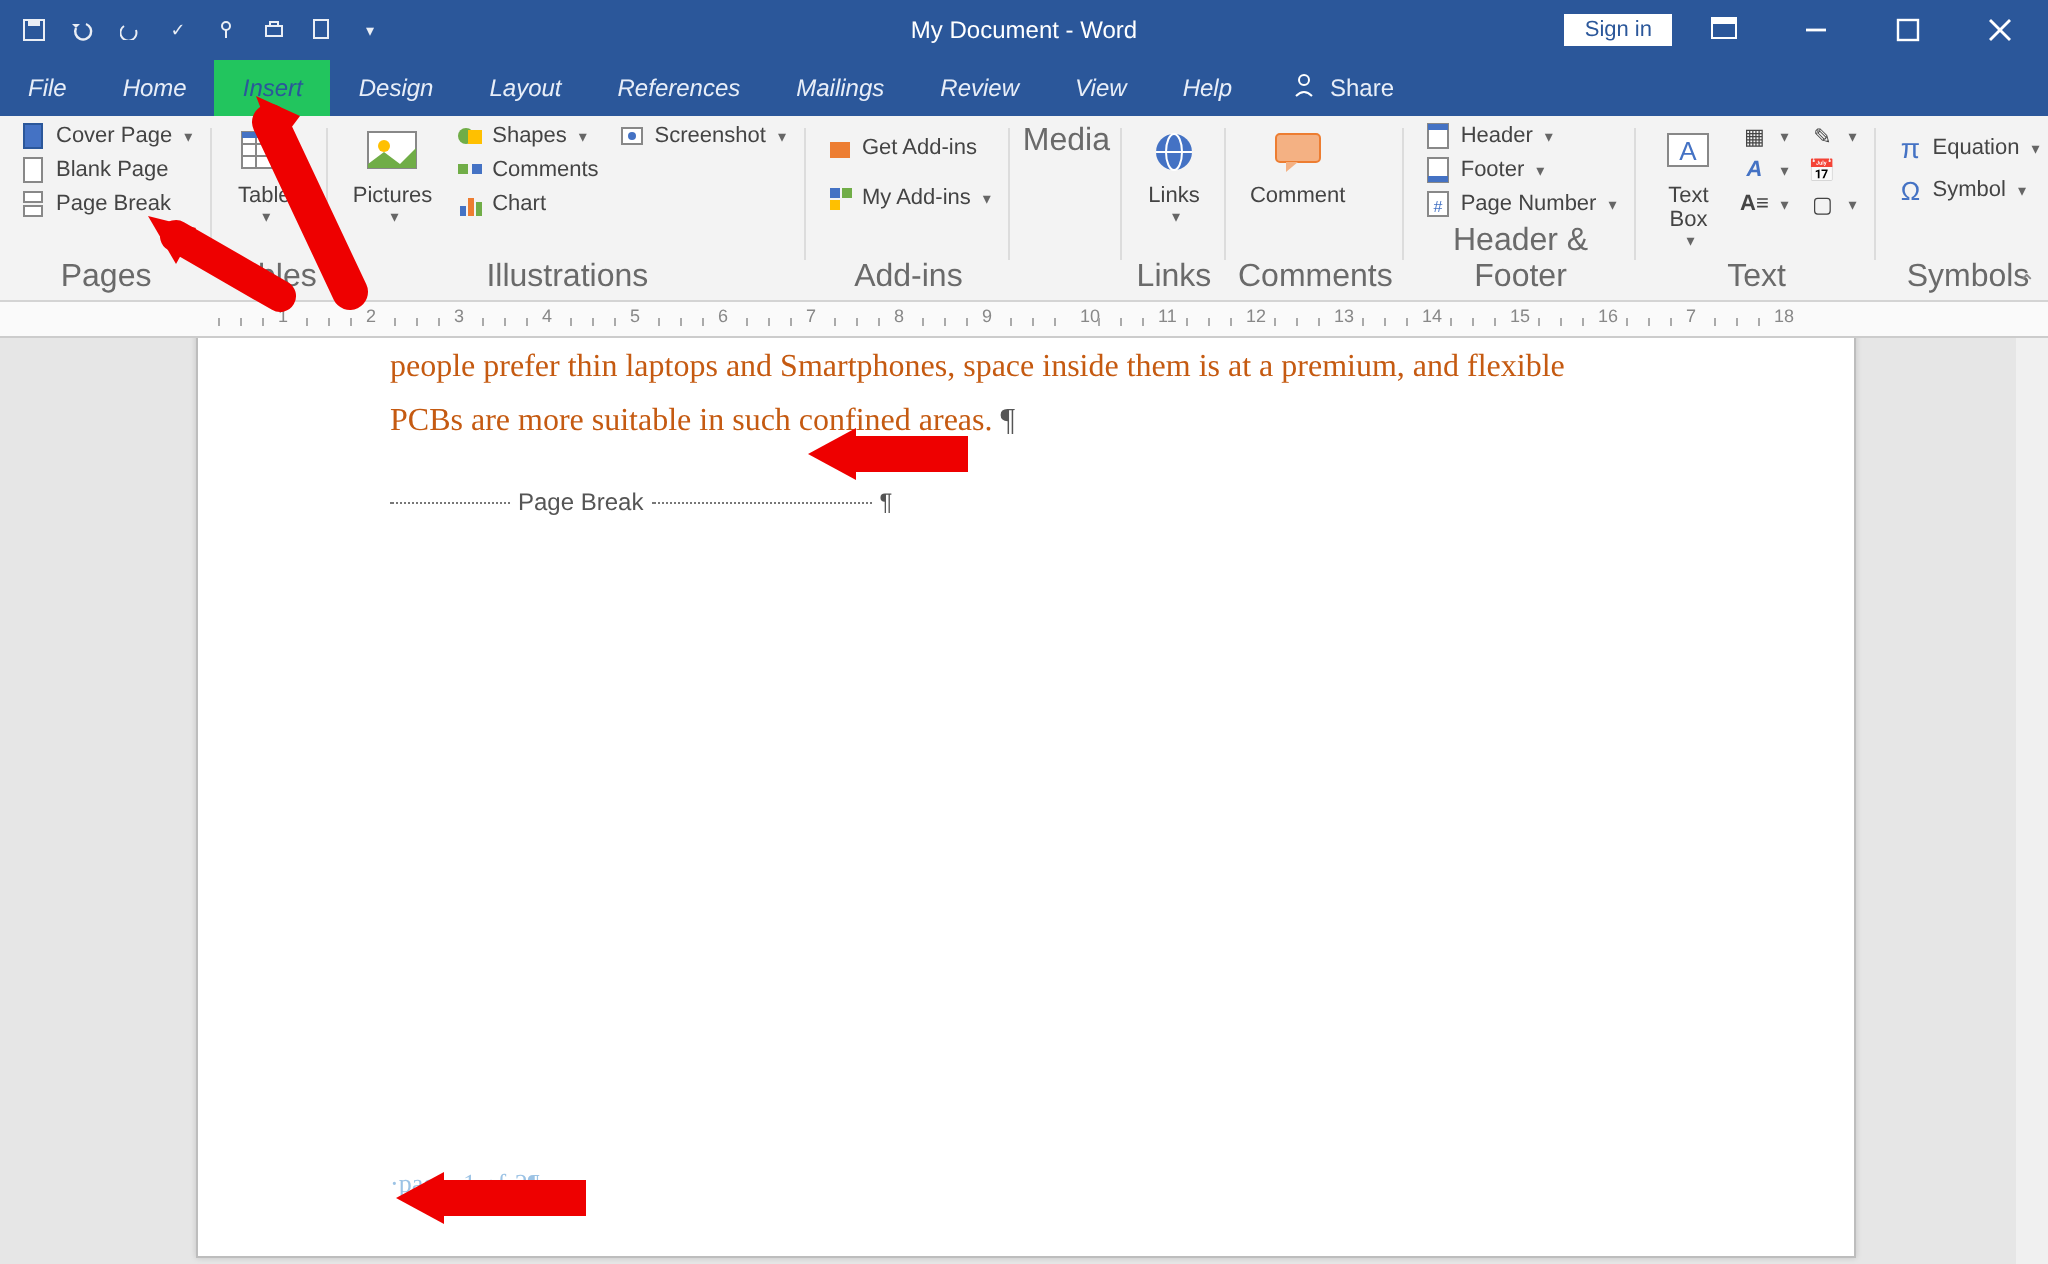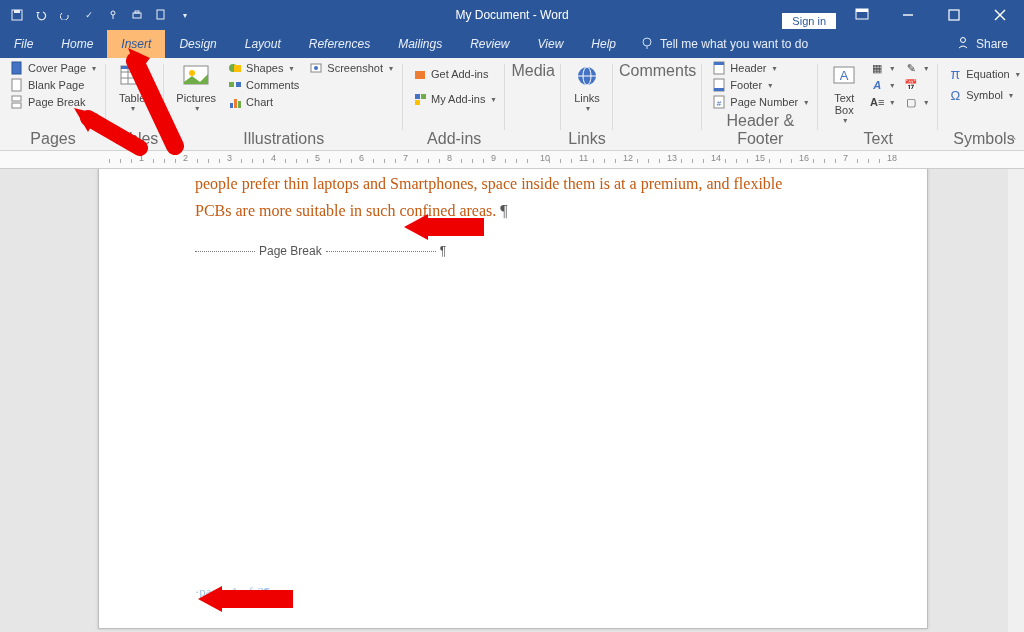--- a/index.html
+++ b/index.html
@@ -3,28 +3,28 @@
 <meta charset="utf-8">
 <style>
 * { box-sizing: border-box; margin: 0; padding: 0; }
 body { font-family: "Segoe UI", Tahoma, sans-serif; font-size: 11px; background: #f0f0f0; width: 1024px; height: 632px; overflow: hidden; position: relative; }
 
 
 .titlebar { height: 30px; background: #2b579a; color: #fff; display: flex; align-items: center; position: relative; }
 .qat { display: flex; align-items: center; gap: 10px; padding-left: 10px; }
 .qat-item { width: 14px; height: 14px; display: flex; align-items: center; justify-content: center; opacity: 0.9; cursor: pointer; }
 .title-text { position: absolute; left: 50%; transform: translateX(-50%); font-size: 12px; color: #fff; }
-.title-right { margin-left: auto; display: flex; align-items: flex-end; gap: 6px; padding-right: 4px; padding-left: 20px; }
+.title-right { margin-left: auto; display: flex; align-items: center; gap: 6px; padding-right: 4px; padding-left: 20px; }
 .signin { background: #fff; color: #2b579a; padding: 2px 10px; font-size: 11px; cursor: pointer; }
 .winctrl { width: 40px; height: 28px; display: flex; align-items: center; justify-content: center; color: #fff; cursor: pointer; }
 
 
 .tabbar { height: 28px; background: #2b579a; display: flex; align-items: stretch; color: #e8eef8; font-size: 12px; }
 .tabbar .tab { padding: 0 14px; display: flex; align-items: center; cursor: pointer; font-style: italic; }
-.tabbar .tab.active { background: #fdba74; color: #2b579a; }
+.tabbar .tab.active { background: #22c55e; color: #2b579a; }
 .tellme { display: flex; align-items: center; gap: 6px; padding-left: 10px; flex: 1; }
 .share-btn { padding: 0 16px; display: flex; align-items: center; gap: 6px; cursor: pointer; }
 
 
 .ribbon { height: 93px; background: #f3f3f3; border-bottom: 1px solid #d4d4d4; display: flex; position: relative; }
 .group { display: flex; flex-direction: column; height: 100%; padding: 2px 6px 0; position: relative; }
 .group::after { content: ""; position: absolute; right: 0; top: 6px; bottom: 20px; width: 1px; background: #dcdcdc; }
 .group-body { flex: 1; display: flex; align-items: flex-start; gap: 2px; }
 .group-label { text-align: center; font-size: 16px; color: #6a6a6a; padding: 2px 0; }
 .btn { display: flex; flex-direction: column; align-items: center; padding: 2px 6px; cursor: pointer; font-size: 11px; color: #444; }
@@ -132,27 +132,20 @@
   <div class="tab">File</div>
   <div class="tab">Home</div>
   <div class="tab active">Insert</div>
   <div class="tab">Design</div>
   <div class="tab">Layout</div>
   <div class="tab">References</div>
   <div class="tab">Mailings</div>
   <div class="tab">Review</div>
   <div class="tab">View</div>
   <div class="tab">Help</div>
-  <div class="tellme">
-    <span><svg width="14" height="14" viewBox="0 0 14 14">
-          <circle cx="7" cy="6" r="4" fill="none" stroke="#cfe0f5"></circle>
-          <line x1="7" y1="10" x2="7" y2="13" stroke="#cfe0f5"></line>
-        </svg></span>
-    <span>Tell me what you want to do</span>
-  </div>
   <div class="share-btn">
     <span><svg width="13" height="13" viewBox="0 0 13 13">
           <circle cx="6" cy="4" r="2.5" fill="none" stroke="#fff"></circle>
           <path d="M2 12 Q6 8 10 12" fill="none" stroke="#fff"></path>
         </svg></span>
     <span>Share</span>
   </div>
 </div>
 
 <div class="ribbon">
@@ -313,20 +306,31 @@
             </svg>
           </span>
         <span>Links</span>
           <span class="dd">▾</span>
       </div>
     </div>
     <div class="group-label">Links</div>
   </div>
 
   <div class="group">
+    <div class="group-body">
+      <div class="btn">
+        <span class="ico">
+            <svg width="28" height="24">
+              <rect x="3" y="3" width="22" height="14" rx="2" fill="#f4b183" stroke="#ed7d31"></rect>
+              <path d="M8 17 L8 22 L14 17" fill="#f4b183"></path>
+            </svg>
+          </span>
+        <span>Comment</span>
+      </div>
+    </div>
     <div class="group-label">Comments</div>
   </div>
 
   <div class="group">
     <div class="group-body">
       <div class="vstack">
         <div class="hitem">
             <span class="ico-s">
               <svg width="14" height="14">
                 <rect x="2" y="1" width="10" height="12" fill="#fff" stroke="#888"></rect>

